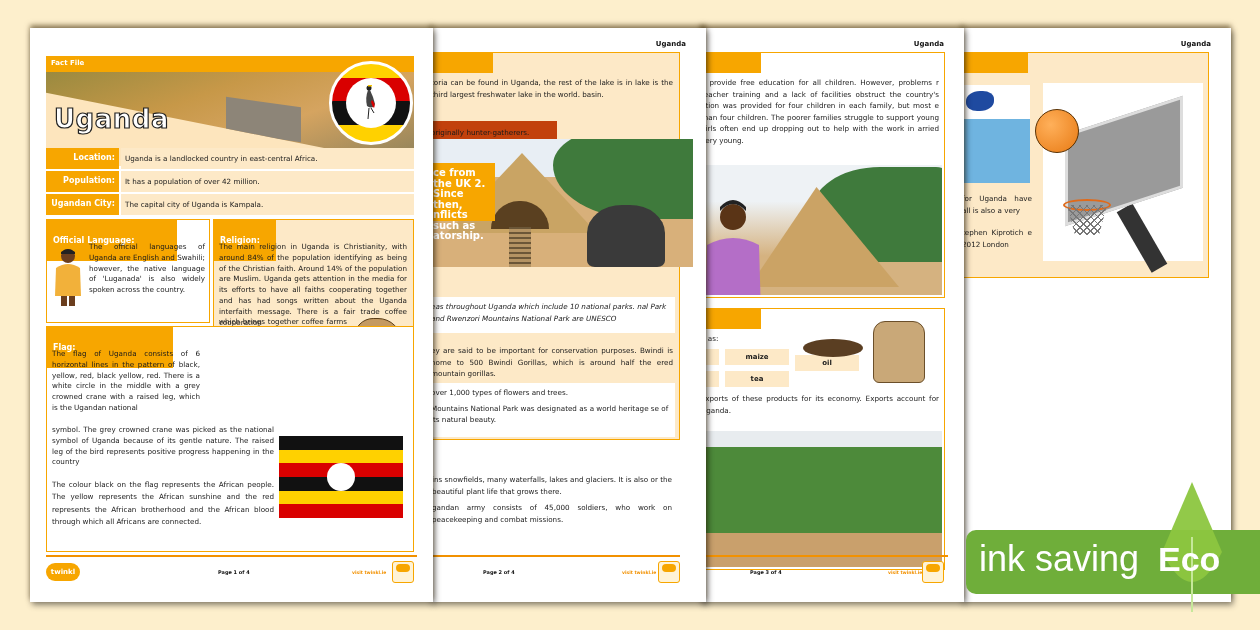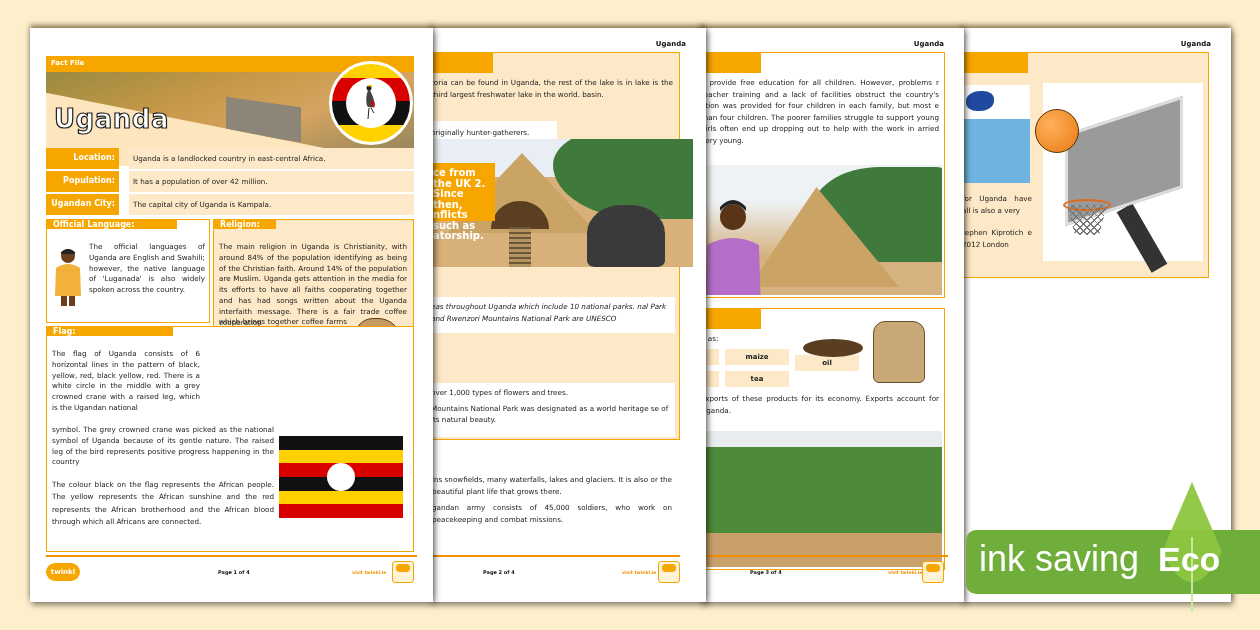--- a/index.html
+++ b/index.html
@@ -6,39 +6,39 @@
   html, body { width: 1260px; height: 630px; overflow: hidden; }
   body { background: #fdefcc; font-family: "DejaVu Sans", sans-serif; position: relative; }
   .page { position: absolute; top: 28px; height: 574px; background: #fff; box-shadow: 0 -3px 5px rgba(60,40,0,0.55), 2px 3px 6px rgba(0,0,0,0.45); overflow: hidden; }
   .p1 { left: 30px; width: 403px; z-index: 4; }
   .p2 { left: 430px; width: 276px; z-index: 3; }
   .p3 { left: 700px; width: 264px; z-index: 2; }
   .p4 { left: 961px; width: 270px; z-index: 1; }
   .runhead { position: absolute; top: 12px; right: 20px; font-size: 7px; font-weight: bold; color: #111; }
   .txt { font-size: 7.2px; line-height: 11.6px; color: #1a1a1a; }
   .j { text-align: justify; }
-  .tab { background: #f7a600; color: #fff; font-weight: bold; font-size: 8px; padding: 0 6px; }
+  .tab { background: #f7a600; color: #fff; font-weight: bold; font-size: 8px; padding: 16px 6px; }
   .box { position: absolute; border: 1.5px solid #f7a600; }
   .cream { background: #fde9c7; }
   .footer-line { position: absolute; left: 16px; right: 16px; height: 2px; background: #f29100; }
   .pageno { position: absolute; font-size: 5px; font-weight: bold; color: #111; }
   .visit { position: absolute; font-size: 4.5px; font-weight: bold; color: #f29100; }
   .twinkl-logo { position: absolute; width: 34px; height: 18px; border-radius: 9px; background: #f7a600; color: #fff; font-size: 7px; font-weight: bold; text-align: center; line-height: 18px; }
   .badge { position: absolute; width: 22px; height: 22px; border: 1.5px solid #f7a600; border-radius: 3px; background: #fff3d6; }
   .badge::before { content: ""; position: absolute; left: 3px; top: 2px; width: 14px; height: 8px; border-radius: 5px; background: #f7a600; }
   
   .hero { position: absolute; left: 16px; top: 28px; width: 368px; height: 110px; background: #fde5bd; overflow: hidden; }
   .hero-tab { position: absolute; left: 0; top: 0; width: 368px; height: 16px; background: #f7a600; color: #fff; font-size: 7px; font-weight: bold; padding: 3px 5px; }
   .hero-scene { position: absolute; left: 0; top: 16px; width: 368px; height: 94px; background: linear-gradient(160deg, #9a8a3f 0%, #c79848 35%, #d5a460 60%, #8a7f5a 100%); clip-path: polygon(0 0, 100% 0, 100% 100%, 0 22%); }
   .hero-wall { position: absolute; left: 180px; top: 30px; width: 75px; height: 35px; background: #8d8578; transform: skewY(8deg); }
   .hero-title { position: absolute; left: 8px; top: 48px; font-size: 26px; font-weight: bold; color: #fff; -webkit-text-stroke: 1.2px #222; font-family: "DejaVu Sans", sans-serif; letter-spacing: 0.5px; }
   .crest { position: absolute; left: 283px; top: 5px; width: 84px; height: 84px; border-radius: 50%; border: 3px solid #fff; overflow: hidden; background: linear-gradient(#ffd100 0 18%, #d90000 18% 48%, #111 48% 78%, #ffd100 78% 100%); }
   .crest-inner { position: absolute; left: 14px; top: 14px; width: 50px; height: 50px; border-radius: 50%; background: #fff; }
   .crane { position: absolute; left: 17px; top: 6px; width: 14px; height: 36px; }
-  .fact-row { position: absolute; left: 16px; width: 368px; height: 21px; display: flex; gap: 8px; }
+  .fact-row { position: absolute; left: 16px; width: 368px; height: 21px; display: flex; }
   .fact-label { width: 73px; background: #f7a600; color: #fff; font-weight: bold; font-size: 8px; text-align: right; padding: 5px 4px 0 0; }
   .fact-value { flex: 1; margin-left: 2px; background: #fde9c7; font-size: 7.2px; padding: 6px 5px 0 4px; color: #1a1a1a; }
   .person { position: absolute; left: 6px; top: 30px; width: 30px; height: 60px; }
   .flag-img { position: absolute; left: 249px; top: 408px; width: 124px; height: 82px; background: linear-gradient(#111 0 16.6%, #ffd100 16.6% 33.3%, #d90000 33.3% 50%, #111 50% 66.6%, #ffd100 66.6% 83.3%, #d90000 83.3% 100%); }
   .flag-circle { position: absolute; left: 48px; top: 27px; width: 28px; height: 28px; border-radius: 50%; background: #fff; }
   .coffee-sack { position: absolute; width: 48px; height: 48px; border-radius: 40% 50% 45% 50%; background: #c49a62; border: 1.5px solid #5b3d17; }
   .coffee-sack::after { content: ""; position: absolute; left: 8px; top: 8px; width: 26px; height: 22px; border-radius: 50%; background: #3d2714; }
   
   .p2-scene { position: absolute; left: 0; top: 150px; width: 264px; height: 128px; background: linear-gradient(#e8eef4 0 30%, #d8b07a 30% 100%); overflow: hidden; }
   .p2-trees { position: absolute; right: -10px; top: -10px; width: 150px; height: 90px; background: #3f7a3c; border-radius: 40% 10% 0 60%; }
@@ -140,34 +140,35 @@
   <div class="pageno" style="left:188px; top:541px;">Page 1 of 4</div>
   <div class="visit" style="left:322px; top:542px;">visit twinkl.ie</div>
   <div class="badge" style="left:362px; top:533px;"></div>
 </div>
 
 <div class="page p2">
   <div class="runhead">Uganda</div>
   <div class="box cream" style="left:-2px; top:24px; width:252px; height:388px;">
     <div style="position:absolute; left:0; top:0; width:64px; height:20px; background:#f7a600;"></div>
     <div class="txt j" style="position:absolute; left:2px; top:24px; width:242px;">toria can be found in Uganda, the rest of the lake is in lake is the third largest freshwater lake in the world. basin.</div>
-    <div style="position:absolute; left:0; top:68px; width:128px; height:24px; background:#ffffff;">
+    <div style="position:absolute; left:0; top:68px; width:128px; height:24px; background:#c2410c;">
       <div class="txt" style="padding:6px 2px;">originally hunter-gatherers.</div>
     </div>
     <div class="p2-scene" style="top:86px;">
       <div class="p2-trees"></div>
       <div class="hut"></div>
       <div class="hut-door"></div>
       <div class="path"></div>
       <div class="gorilla"></div>
     </div>
     <div class="orange-note" style="top:110px;">ce from the UK 2. Since then, nflicts such as atorship.</div>
     <div style="position:absolute; left:0; top:244px; width:246px; height:36px; background:#fff;font-style:italic;">
       <div class="txt" style="padding:4px 2px;">eas throughout Uganda which include 10 national parks. nal Park and Rwenzori Mountains National Park are UNESCO</div>
     </div>
+    <div class="txt j" style="position:absolute; left:2px; top:292px; width:242px;">ey are said to be important for conservation purposes. Bwindi is home to 500 Bwindi Gorillas, which is around half the ered mountain gorillas.</div>
     <div style="position:absolute; left:0; top:330px; width:246px; height:54px; background:#fff;">
       <div class="txt" style="padding:4px 2px 0;">over 1,000 types of flowers and trees.</div>
       <div class="txt" style="padding:4px 2px 0;">Mountains National Park was designated as a world heritage se of its natural beauty.</div>
     </div>
   </div>
   <div class="txt j" style="position:absolute; left:2px; top:446px; width:240px;">ins snowfields, many waterfalls, lakes and glaciers. It is also or the beautiful plant life that grows there.</div>
   <div class="txt j" style="position:absolute; left:2px; top:474px; width:240px;">gandan army consists of 45,000 soldiers, who work on peacekeeping and combat missions.</div>
   <div class="footer-line" style="top:527px; left:0; right:26px;"></div>
   <div class="pageno" style="left:53px; top:541px;">Page 2 of 4</div>
   <div class="visit" style="left:192px; top:542px;">visit twinkl.ie</div>

